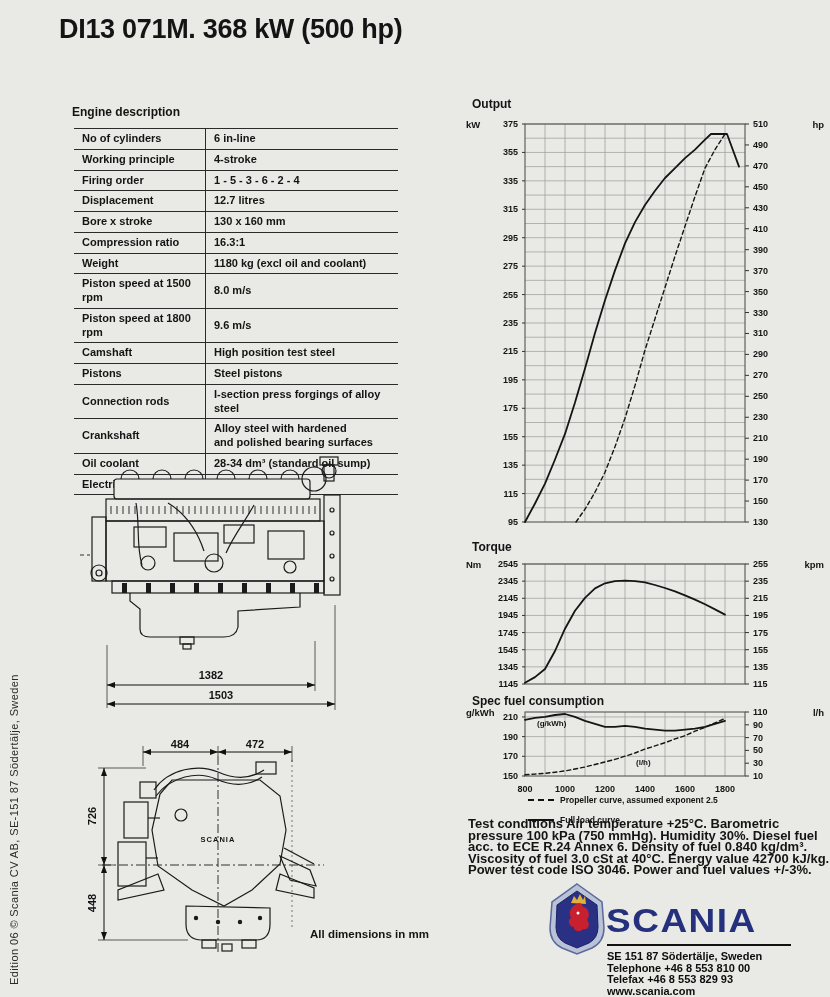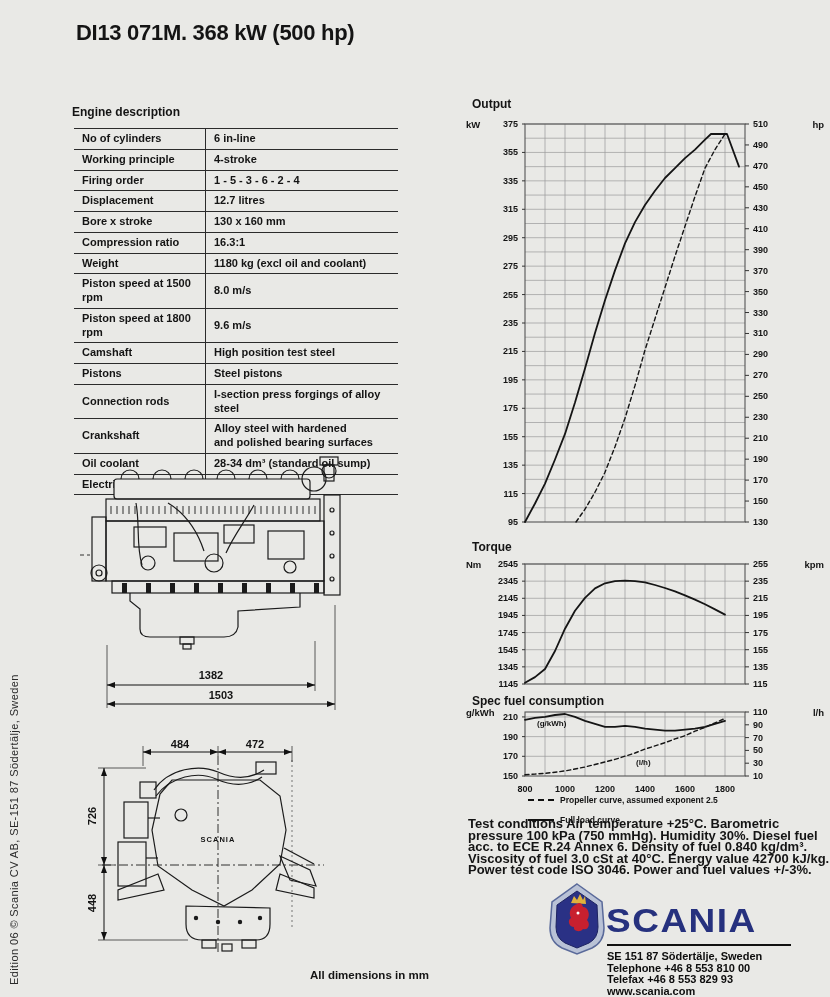--- a/index.html
+++ b/index.html
@@ -1,42 +1,42 @@
 <!DOCTYPE html>
 <html><head>
 <meta charset="utf-8">
 <style>
   html,body{margin:0;padding:0;background:#dcdcda;}
   .page{position:relative;width:830px;height:997px;background:#e9e9e6;overflow:hidden;
         font-family:"Liberation Sans",sans-serif;color:#141414;}
   .abs{position:absolute;}
   .edition{left:8px;top:985px;transform:rotate(-90deg);transform-origin:0 0;
            white-space:nowrap;font-size:11px;letter-spacing:.4px;color:#2a2a2a;}
-  .title{left:76px;top:14px;font-size:22px;font-weight:700;letter-spacing:-.3px;margin-top:6px;}
+  .title{left:59px;top:14px;font-size:27px;font-weight:700;letter-spacing:-.3px;}
   .subtitle{left:72px;top:50px;font-size:18px;font-weight:400;}
   .sechead{font-size:12px;font-weight:700;}
   table.spec{position:absolute;left:74px;top:128px;width:324px;border-collapse:collapse;
              border-top:1px solid #2b2b2b;}
   table.spec td{border-bottom:1px solid #2b2b2b;font-size:11px;font-weight:700;
                 padding:3px 8px;vertical-align:middle;height:13px;line-height:1.25;}
   table.spec td:first-child{width:115px;border-right:1px solid #2b2b2b;}
   table.spec td.val{white-space:pre-line;}
   svg text{font-family:"Liberation Sans",sans-serif;font-weight:700;fill:#141414;}
   .ticklab{font-size:9px;}
   .unit{font-size:9.5px;}
   .xlab{font-size:9px;}
   .note8{font-size:8px;}
   .dimlab{font-size:11px;}
   .legend{left:528px;top:786px;font-size:8.5px;font-weight:700;line-height:12px;}
   .legend .row{display:flex;align-items:center;gap:6px;margin-top:8px;}
   .leg-dash{display:inline-block;width:26px;border-top:2px dashed #111;height:0;}
   .leg-solid{display:inline-block;width:26px;border-top:2px solid #111;height:0;}
   .testcond{left:468px;top:818px;width:362px;font-size:13px;font-weight:700;
             line-height:11.5px;white-space:pre-line;}
-  .dimnote{left:310px;top:969px;font-size:11.5px;font-weight:700;}
+  .dimnote{left:310px;top:928px;font-size:11.5px;font-weight:700;}
   .wordmark{left:606px;top:902px;font-size:37px;font-weight:700;letter-spacing:1.5px;
             color:#26317e;transform:scaleY(.92);transform-origin:0 0;}
   .wmrule{left:607px;top:944px;width:184px;height:2px;background:#111;}
   .address{left:607px;top:951px;font-size:11px;font-weight:700;line-height:11.5px;color:#0d0d0d;}
 </style>
 </head>
 <body>
 
 <div class="page">
 

